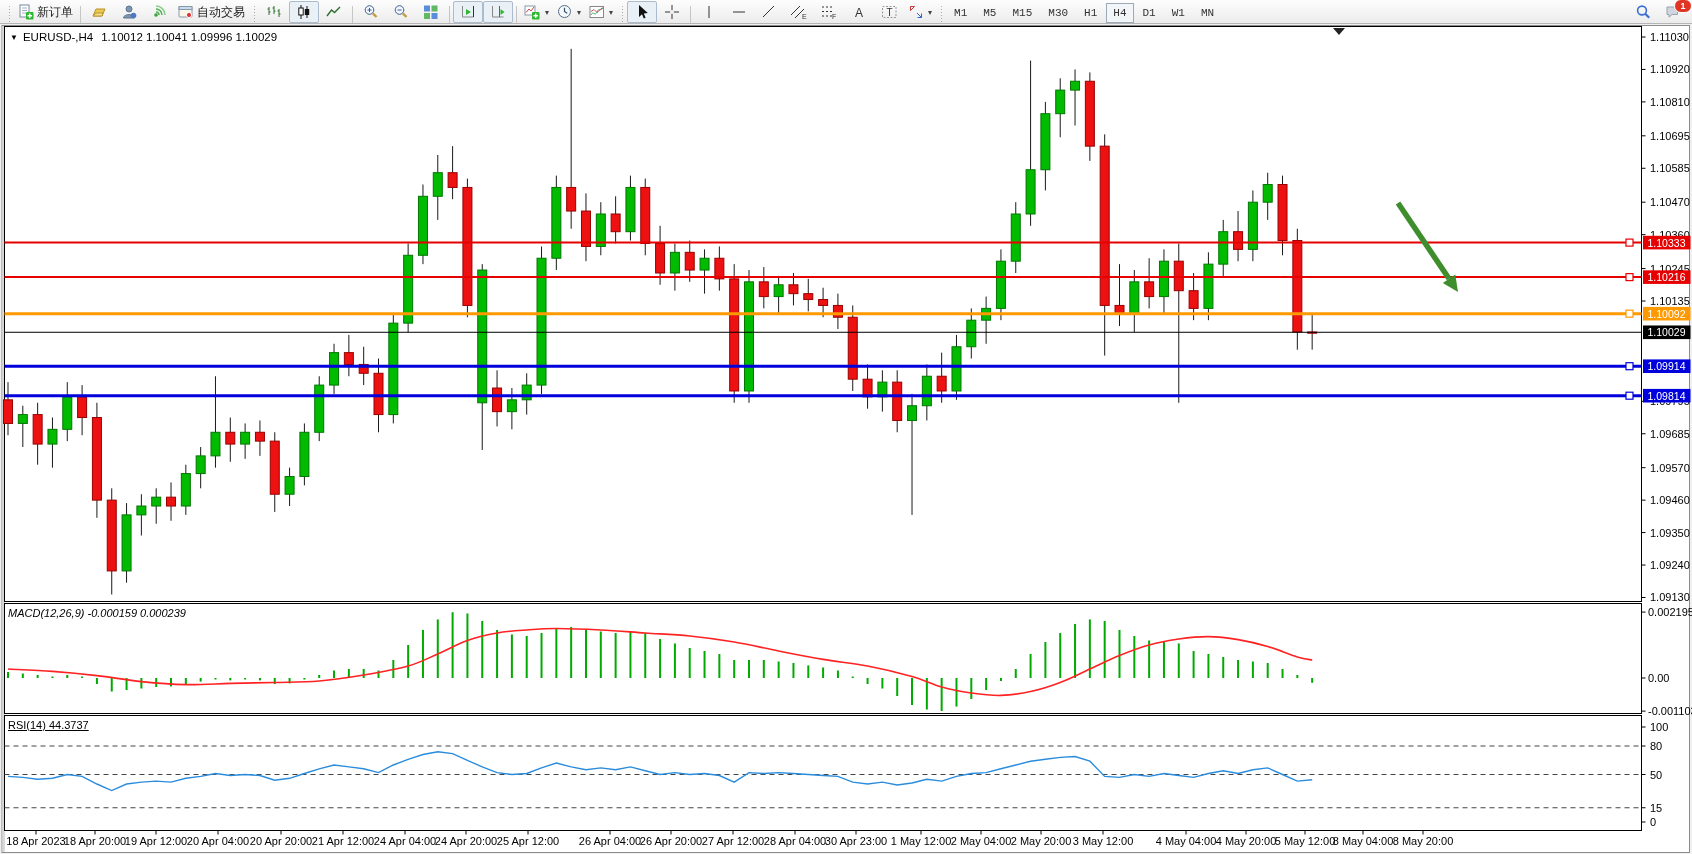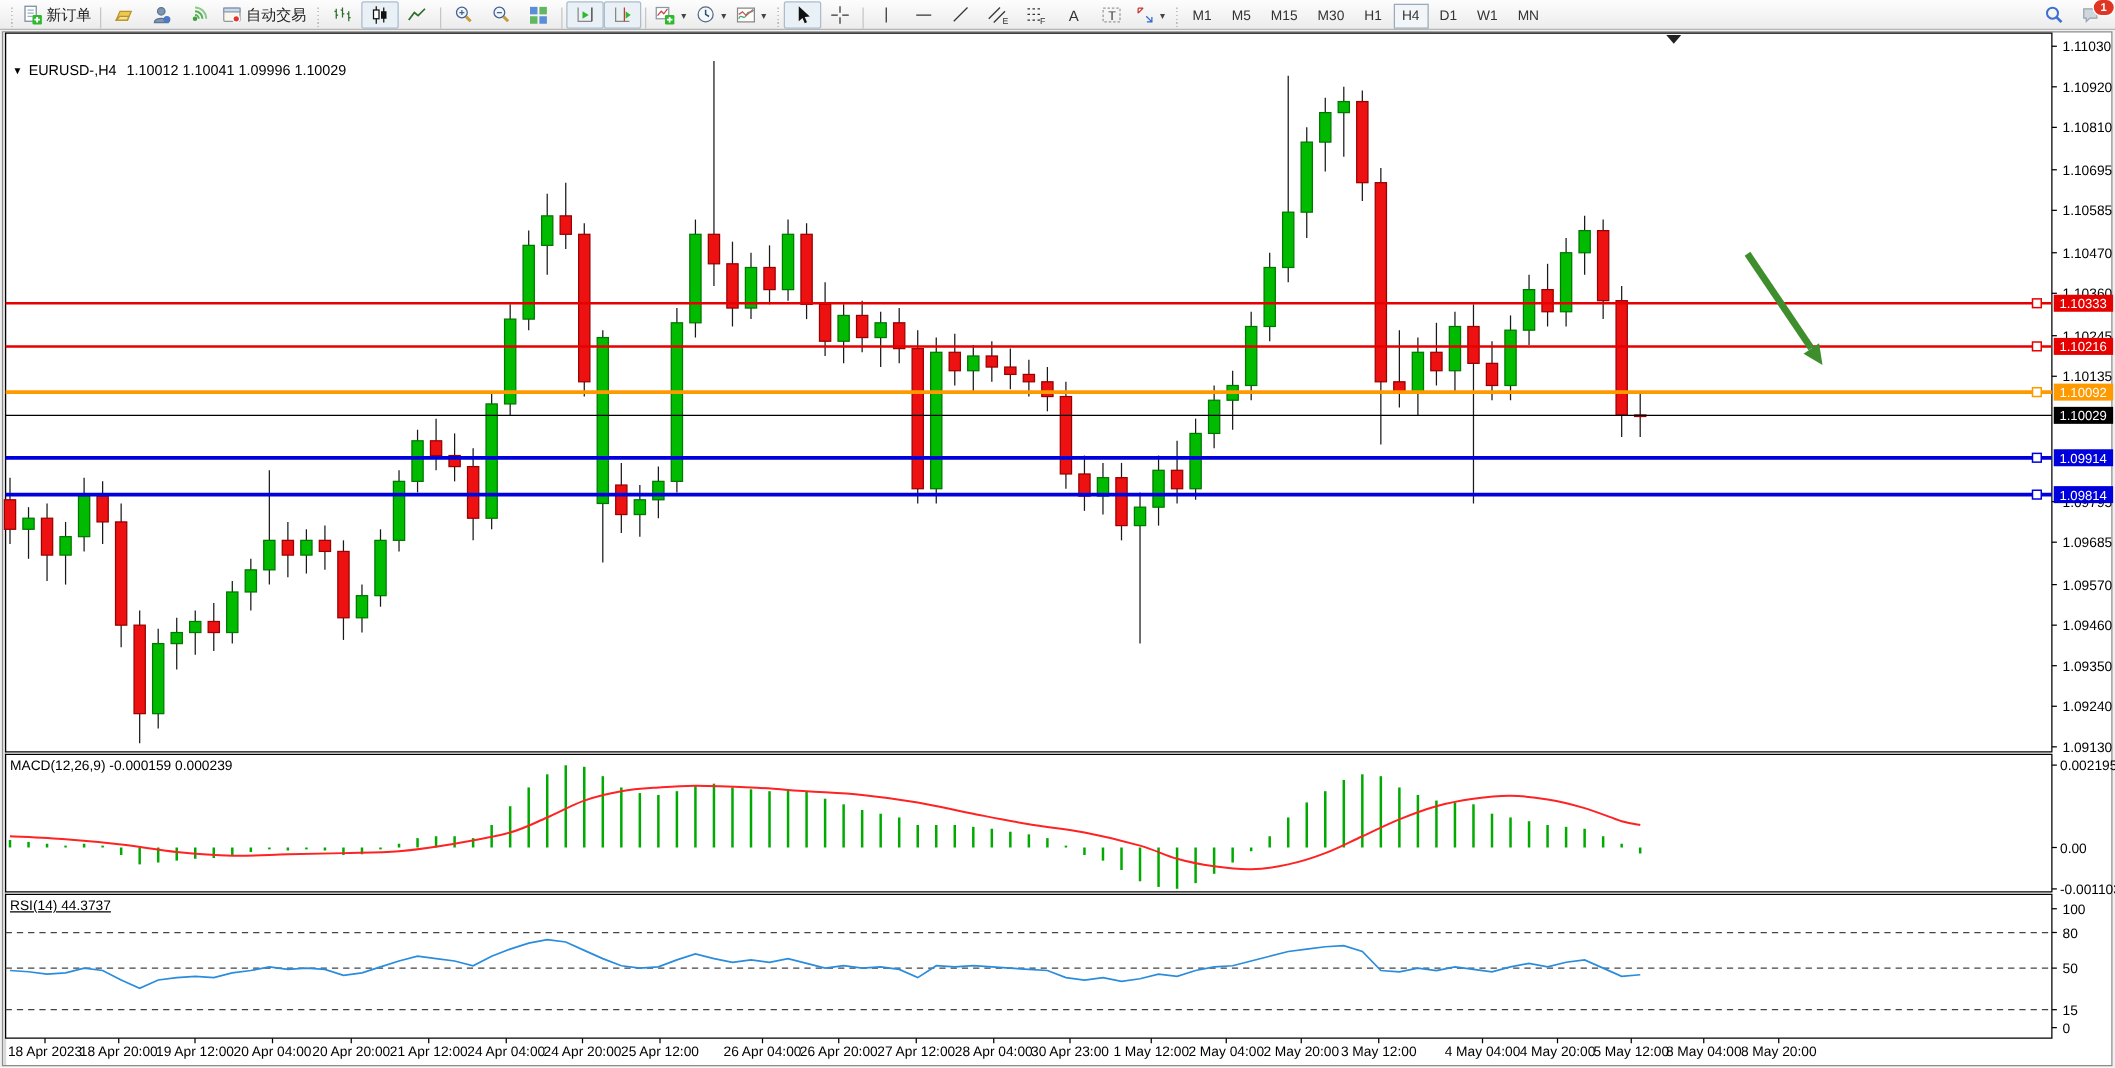--- a/index.html
+++ b/index.html
@@ -19,36 +19,36 @@
     gap:3px;padding:0 3px;border:1px solid transparent;border-radius:2px;
     font-size:12px;color:#222;white-space:nowrap;
   }
   .tb.pressed{background:#e9f0f6;border-color:#aabccd;}
   .sep{width:1px;height:17px;background:#c6c6c6;margin:0 3px;flex:0 0 auto;}
   .grip{width:4px;height:17px;margin:0 3px;flex:0 0 auto;
     background-image:repeating-linear-gradient(#aaa 0 1px, transparent 1px 3px);
     background-size:1px 100%;background-repeat:no-repeat;background-position:center;}
   .caret{font-size:8px;color:#444;margin-left:1px;}
   .tf{font-size:11px;color:#333;height:18px;display:flex;align-items:center;
-    padding:0 6px;border:1px solid transparent;margin:0 1px;}
+    padding:0 6px;border:1px solid transparent;margin:0 1px;font-family:Liberation Mono, monospace;}
   .tf.active{border-color:#9aaab8;background:#f3f6f9;}
   .tb-right{margin-left:auto;display:flex;align-items:center;}
   .notif{position:relative;}
   .badge{
     position:absolute;top:-3px;right:-5px;min-width:12px;height:12px;border-radius:7px;
     background:#e03424;color:#fff;font-size:9px;font-weight:bold;
     display:flex;align-items:center;justify-content:center;padding:0 2px;border:1px solid #fff;
   }
   
-  .chart-title{position:absolute;left:10px;top:31px;font-size:11.5px;color:#000;z-index:5;white-space:pre;margin-top:20px;}
+  .chart-title{position:absolute;left:10px;top:31px;font-size:11.5px;color:#000;z-index:5;white-space:pre;}
   .chart-title .sym{margin-left:5px;}
   .chart-title .ohlc{margin-left:8px;}
   .tri{font-size:8px;vertical-align:1px;}
   .sub-label{position:absolute;left:8px;font-size:11px;color:#000;z-index:5;white-space:pre;}
-  #macd-label{top:607px;}
+  #macd-label{top:607px;font-style:italic;}
   #rsi-label{top:719px;text-decoration:underline;}
   svg text{font-family:"Liberation Sans",sans-serif;}
 </style>
 </head>
 <body>
 
 <div class="toolbar">
   <div class="grip"></div>
 
   <div class="tb">

